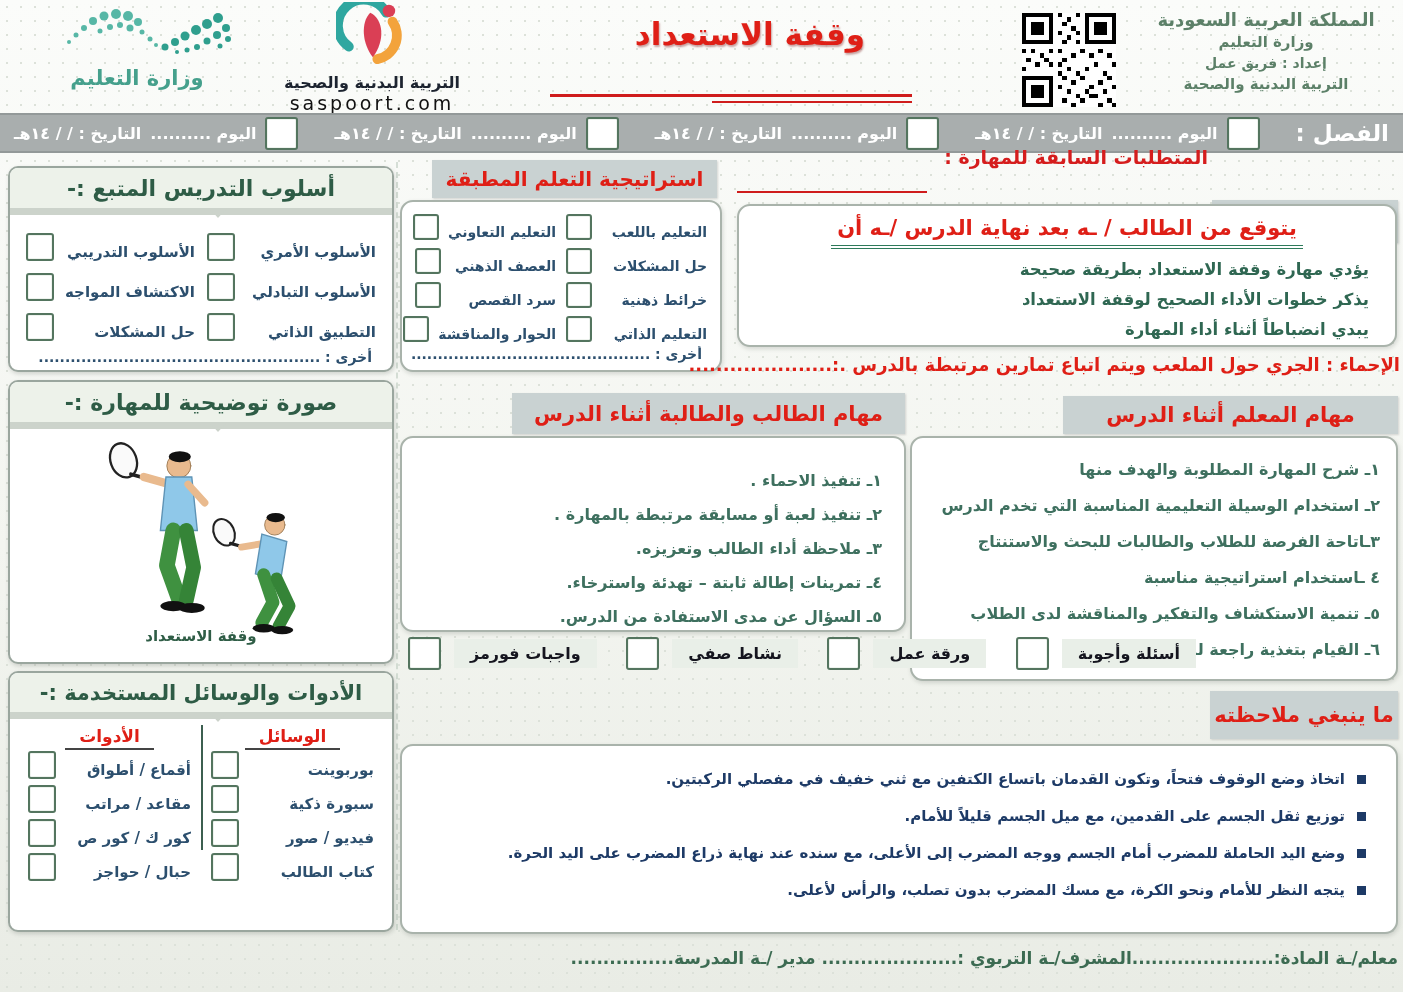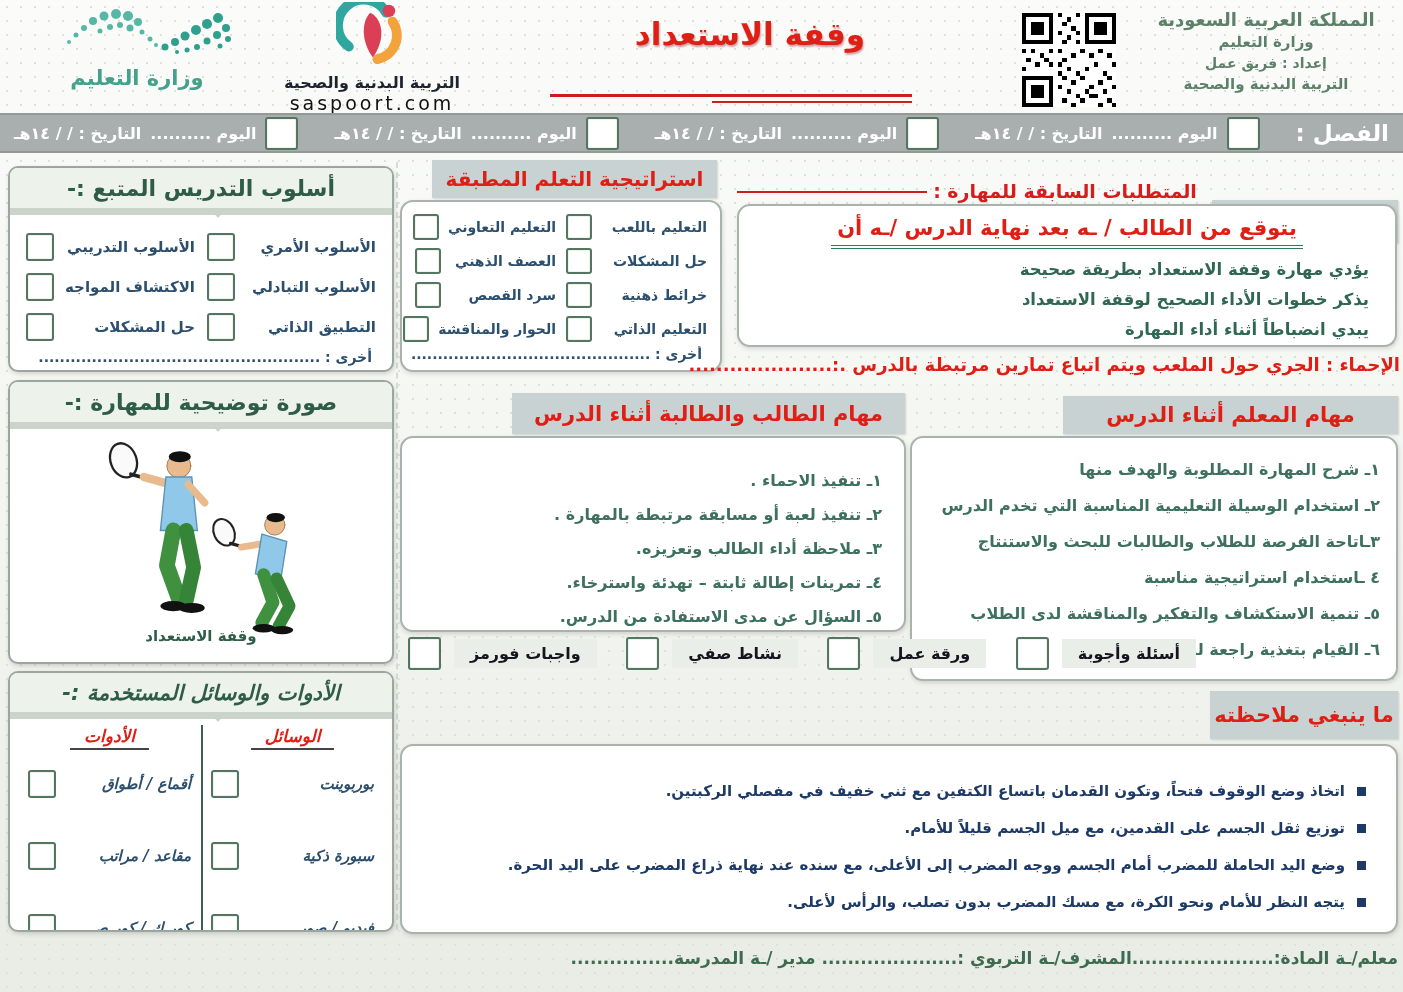--- a/index.html
+++ b/index.html
@@ -48,58 +48,58 @@
     align-items:center;justify-content:center;box-sizing:border-box;
     box-shadow:1px 1px 2px rgba(0,0,0,.15);}
   
   .lbox{background:#fff;border:2px solid #9aa69e;border-radius:10px;
     overflow:hidden;box-sizing:border-box;box-shadow:1px 2px 4px rgba(60,70,60,.2);}
   .lbox-h{background:#edf2ea;color:#2e5c46;font-weight:bold;font-size:22px;
     text-align:center;padding:8px 6px 7px;border-bottom:7px solid #ccd3cb;position:relative;}
   .lbox-h::after{content:"";position:absolute;top:100%;left:52%;
     border:9px solid rgba(0,0,0,0);border-top:10px solid #ccd3cb;}
   .cbrow{display:flex;}
-  .cell{width:50%;display:flex;align-items:center;gap:9px;padding:6px 6px;box-sizing:border-box;}
+  .cell{width:50%;display:flex;align-items:flex-end;gap:9px;padding:6px 6px;box-sizing:border-box;}
   .cell .lbl{flex:1;font-size:15px;font-weight:bold;color:#2c4f6e;white-space:nowrap;}
   .cell .cb{width:24px;height:24px;}
   .other-line{font-size:14px;font-weight:bold;color:#2c4f6e;padding:2px 10px 8px;
     white-space:nowrap;overflow:hidden;}
   
   .strat .cell{padding:4px 5px;}
   .strat .cell .lbl{font-size:14px;}
   .strat .cell .cb{width:22px;height:22px;}
   
   .pic-body{position:relative;height:222px;}
   .pic-cap{position:absolute;bottom:6px;left:0;right:0;text-align:center;
     color:#2f5d46;font-weight:bold;font-size:15px;letter-spacing:2px;}
   
   .tools-body{position:relative;padding:4px 8px 2px;}
   .tools-div{position:absolute;top:6px;bottom:36px;left:50%;border-left:2px solid #3c5f50;}
   .tcol-h{color:#df1f16;font-weight:bold;font-size:17px;text-align:center;padding:3px 0 2px;}
   .tcol-h span{border-bottom:2px solid #444;padding:0 14px 2px;}
-  .tools-body .cell{padding:22px 10px;}
+  .tools-body .cell{padding:3px 10px;}
   
   .prereq{color:#d51d1d;font-weight:bold;font-size:19px;white-space:nowrap;}
   .blank-line{background:#cf1c1c;height:2px;}
   .expect-title{display:table;margin:10px auto 4px;color:#df1f16;font-weight:bold;
     font-size:21px;border-bottom:4px double #2e7a5a;padding:0 6px 5px;}
   .expect-items{padding:2px 26px 0 8px;}
   .expect-items div{color:#2f6752;font-weight:bold;font-size:16.5px;line-height:30px;}
   .warmup{color:#df1f16;font-weight:bold;font-size:18px;white-space:nowrap;text-align:right;}
   .tasks{box-sizing:border-box;}
   .tasks div{color:#3e705f;font-weight:bold;font-size:16px;line-height:34px;white-space:nowrap;}
   .student-tasks{padding:26px 22px 0 6px;}
   .teacher-tasks{padding:14px 16px 0 6px;}
   .teacher-tasks div{line-height:36px;}
   .eval-row{display:flex;align-items:center;justify-content:space-between;}
   .eval-item{display:flex;align-items:center;gap:13px;}
   .chip{background:#e9efe8;color:#15151f;font-weight:bold;font-size:16px;
     padding:5px 16px;white-space:nowrap;}
   .eval-item .cb{width:29px;height:29px;}
-  .notes-body{padding:36px 30px 0 12px;}
+  .notes-body{padding:24px 30px 0 12px;}
   .note{display:flex;align-items:center;margin-bottom:19px;}
   .note .sq{width:9px;height:9px;background:#1d3a66;flex:none;margin-left:12px;}
   .note .txt{color:#1d3a66;font-weight:bold;font-size:15px;white-space:nowrap;}
   .footer-line{color:#3c6b52;font-weight:bold;font-size:17px;white-space:nowrap;}
   .footer-line .dots{letter-spacing:1px;}
   .col-div{left:396px;top:162px;height:768px;border-left:2px dashed #c3d0c5;opacity:.65;}
 </style>
 </head>
 <body>
 
@@ -278,21 +278,21 @@
           <polyline points="248,158 258,188 246,210" fill="none" stroke="#3f9140" stroke-width="14" stroke-linejoin="round"></polyline>
           <polyline points="262,162 276,192 264,214" fill="none" stroke="#358437" stroke-width="13" stroke-linejoin="round"></polyline>
           <ellipse cx="248" cy="216" rx="12" ry="4.5" fill="#111"></ellipse>
           <ellipse cx="268" cy="218" rx="12" ry="4.5" fill="#111"></ellipse>
         </g>
       </svg>
       <div class="pic-cap">وقفة الاستعداد</div>
     </div>
   </div>
 
-  <div class="abs lbox" style="left:8px;top:671px;width:386px;height:261px;font-style:italic;">
+  <div class="abs lbox" style="left:8px;top:671px;width:386px;height:261px;">
     <div class="lbox-h" style="font-size:21px;">الأدوات  والوسائل المستخدمة :-</div>
     <div class="tools-body">
       <div class="tools-div"></div>
       <div class="cbrow">
         <div class="tcol-h" style="width:50%;"><span>الوسائل</span></div>
         <div class="tcol-h" style="width:50%;"><span>الأدوات</span></div>
       </div>
       <div class="cbrow">
         <div class="cell">
           <span class="lbl">بوربوينت</span>
@@ -330,21 +330,21 @@
         </div>
         <div class="cell">
           <span class="lbl">حبال / حواجز</span>
           <span class="cb"></span>
         </div>
       </div>
     </div>
   </div>
 
   <div class="abs tab" style="left:1212px;top:152px;width:186px;height:43px;font-size:20px;margin-top:48px;">نواتج التعلم :</div>
-  <div class="abs prereq" style="left:922px;top:180px;width:286px;text-align:center;">المتطلبات السابقة للمهارة :</div>
+  <div class="abs prereq" style="left:922px;top:146px;width:286px;">المتطلبات السابقة للمهارة :</div>
   <div class="abs blank-line" style="left:737px;top:191px;width:190px;"></div>
 
   <div class="abs tab" style="left:432px;top:160px;width:285px;height:38px;font-size:20px;">استراتيجية التعلم المطبقة</div>
 
   <div class="abs panel strat" style="left:400px;top:200px;width:322px;height:172px;padding:8px 8px 2px;">
     <div class="cbrow">
       <div class="cell">
         <span class="lbl">التعليم باللعب</span>
         <span class="cb"></span>
       </div>

